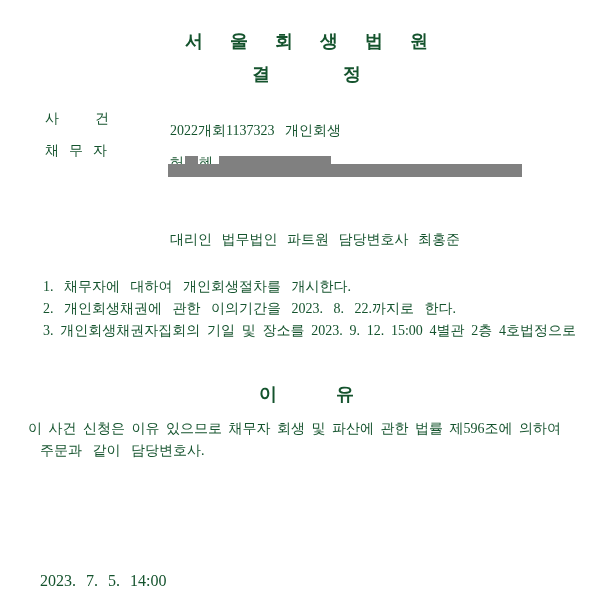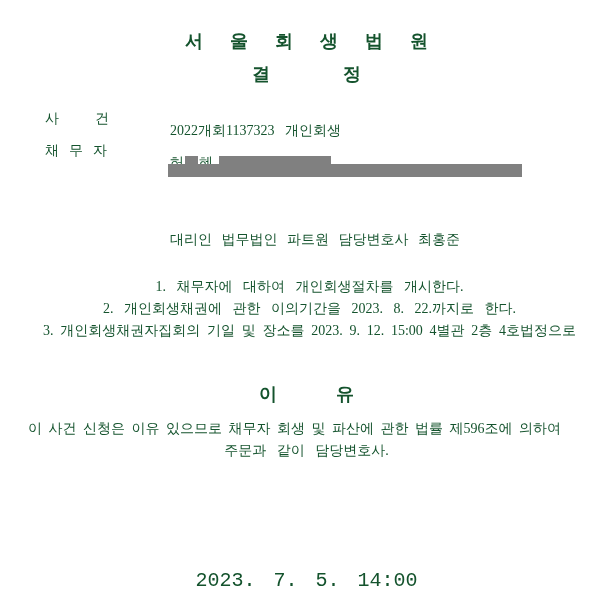--- a/index.html
+++ b/index.html
@@ -81,45 +81,42 @@
 
   
   .bodyline {
     position: absolute;
     left: 43px;
     width: 533px;
     font-size: 14px;
     line-height: 16px;
     word-spacing: 7px;
     white-space: nowrap;
-    text-align: center;
   }
   .justify {
     white-space: normal;
     word-spacing: normal;
     text-align: justify;
     text-align-last: justify;
   }
   .line-order-1 { top: 279px; }
   .line-order-2 { top: 301px; }
   .line-order-3 { top: 323px; }
   .line-order-4 { top: 345px; left: 63px; width: 510px; }
   .line-reason-1 { top: 421px; left: 28px; }
   .line-reason-2 { top: 443px; left: 40px; }
 
   .dateline {
     position: absolute;
     top: 573px;
     left: 40px;
     width: 533px;
-    text-align: center;
-    font-size: 20px;
+    font-size: 16px;
     line-height: 16px;
     word-spacing: 6px;
-    font-family: Liberation Mono, monospace;
   }
 </style>
 </head>
 <body>
 
 <div class="page">
 
   <div class="heading court-name">서울회생법원</div>
 
   <div class="heading doc-type">결정</div>

